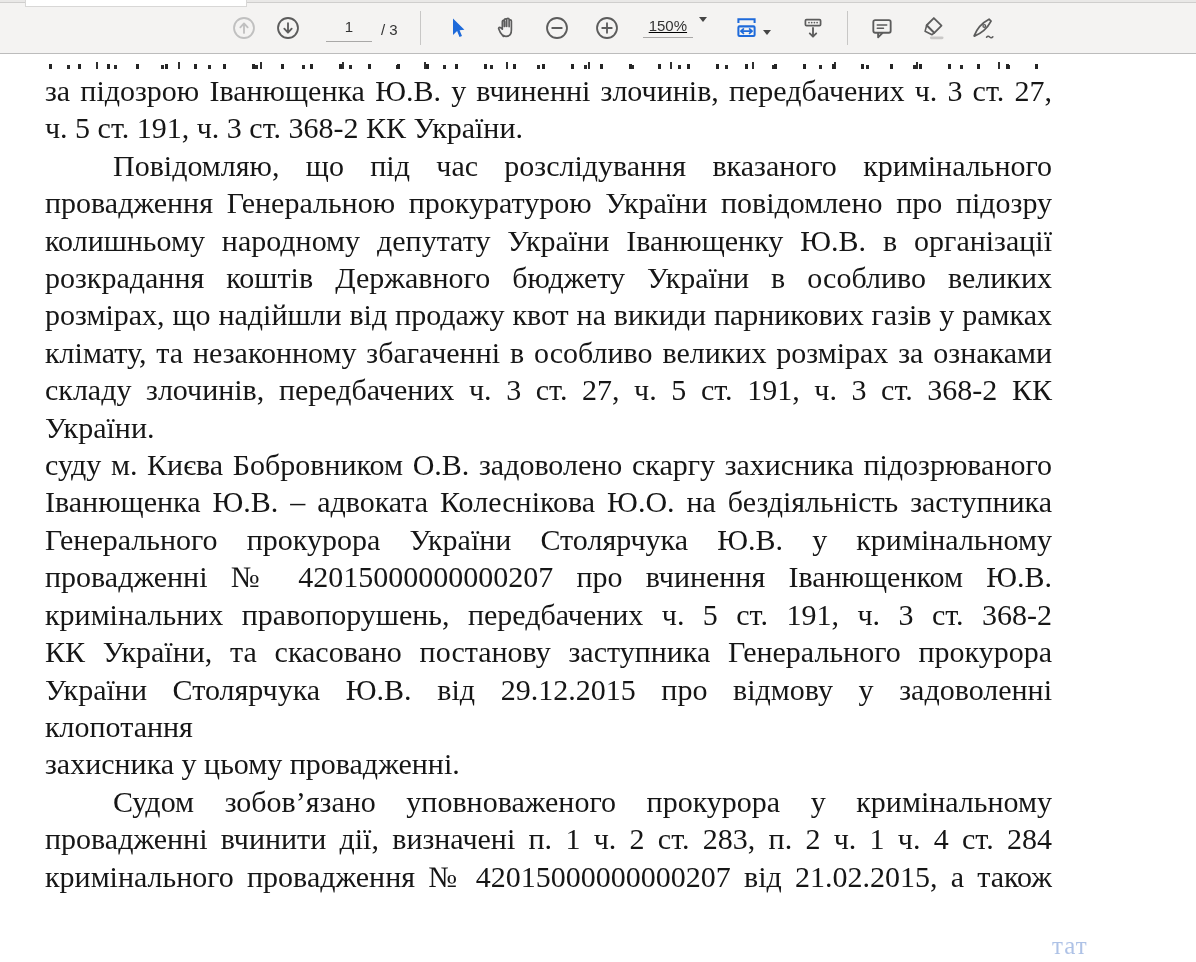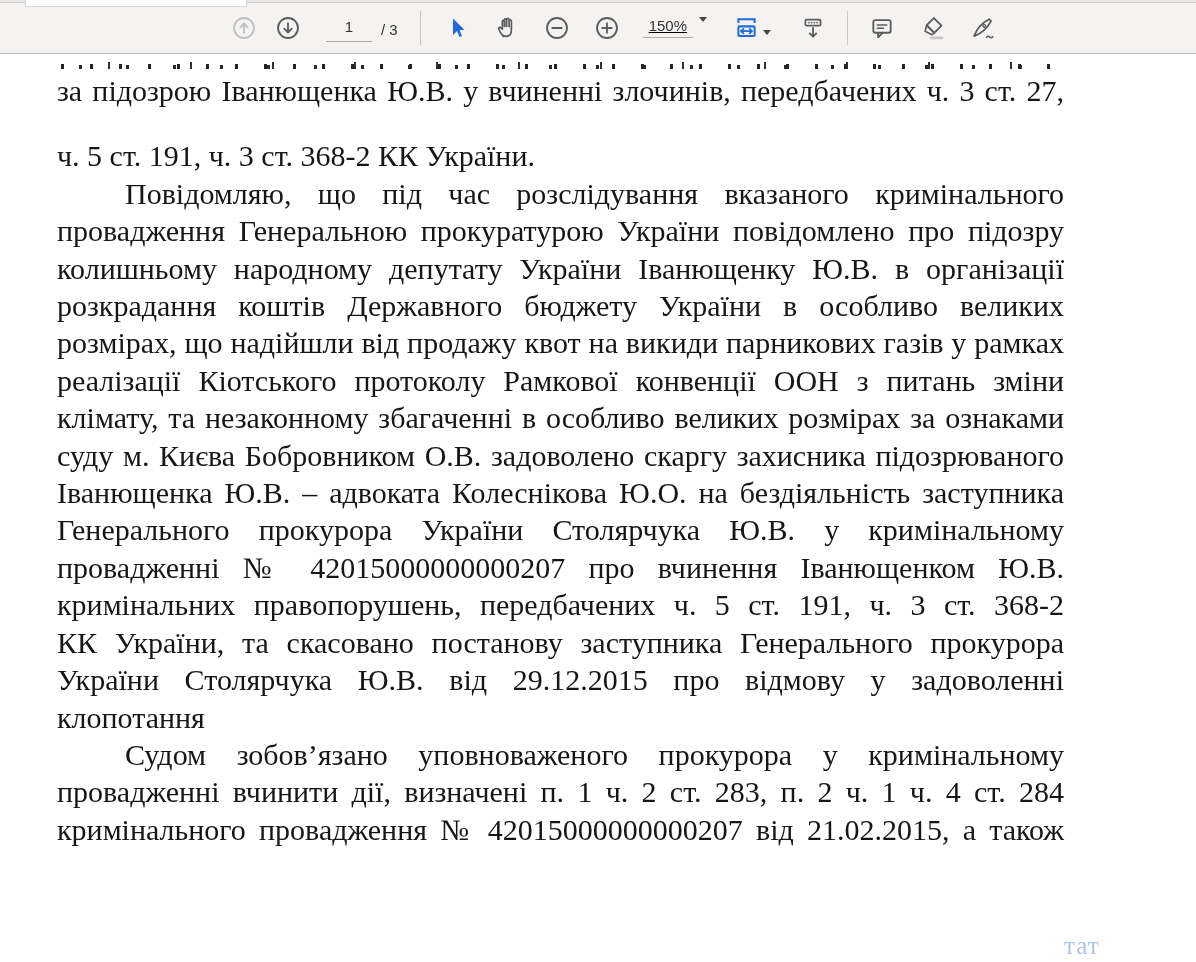--- a/index.html
+++ b/index.html
@@ -20,32 +20,32 @@
   .page-total{font-size:15px;color:#333;margin-left:9px;padding-bottom:4px;}
   .zoom-box{display:flex;align-items:flex-start;flex:0 0 auto;text-decoration:underline;}
   .zoom-value{font-size:15px;color:#333;border-bottom:1px solid #a9a8a7;padding:0 6px 3px 6px;}
   .caret{width:0;height:0;border-left:4.5px solid transparent;border-right:4.5px solid transparent;
     border-top:5px solid #454545;margin-left:6px;}
   .caret.sm{margin-left:3px;margin-top:10px;}
   
   .menu-remnant{position:absolute;left:25px;top:0;width:222px;height:7px;background:#ffffff;
     border:1px solid #d8d7d6;border-top:none;box-sizing:border-box;}
   
-  .viewport{position:absolute;top:54px;left:12px;width:1108px;height:908px;background:#ffffff;overflow:hidden;}
+  .viewport{position:absolute;top:54px;left:0;width:1108px;height:908px;background:#ffffff;overflow:hidden;}
   .page-text{position:relative;padding:0 56px 0 45px;color:#161616;
     font-family:"Liberation Serif","DejaVu Serif",serif;font-size:30px;line-height:37.4px;}
   .clipped-line{height:13px;margin:2px 4px 3px 4px;
     background:
      repeating-linear-gradient(90deg,#242424 0 3px,transparent 3px 29px),
      repeating-linear-gradient(90deg,transparent 0 12px,#2a2a2a 12px 15px,transparent 15px 47px),
      repeating-linear-gradient(90deg,transparent 0 33px,#303030 33px 35px,transparent 35px 82px);
     background-size:100% 5px,100% 4px,100% 7px;
     background-position:0 8px,6px 9px,14px 6px;background-repeat:repeat-x;}
   .line{text-align:justify;text-align-last:justify;white-space:normal;}
-  .line.last{text-align-last:left;margin-top:28px;}
+  .line.last{text-align-last:left;}
   .para.indent .line.first{text-indent:68px;}
   
   .stamp-frag{position:absolute;font-family:"Liberation Serif",serif;color:rgba(108,144,210,0.55);
     pointer-events:none;}
   .stamp-f1{left:1052px;top:878px;font-size:25px;letter-spacing:1px;}
   .stamp-f2{left:1086px;top:904px;font-size:26px;letter-spacing:2px;color:rgba(108,144,210,0.45);}
   .stamp-curve{position:absolute;left:1168px;top:884px;pointer-events:none;}
 </style>
 </head>
 <body>
@@ -169,31 +169,32 @@
   <div class="para">
         <div class="line first">за підозрою Іванющенка Ю.В. у вчиненні злочинів, передбачених ч. 3 ст. 27,</div>
         <div class="line last">ч. 5 ст. 191, ч. 3 ст. 368-2 КК України.</div>
       </div>
       <div class="para indent">
         <div class="line first">Повідомляю, що під час розслідування вказаного кримінального</div>
         <div class="line">провадження Генеральною прокуратурою України повідомлено про підозру</div>
         <div class="line">колишньому народному депутату України Іванющенку Ю.В. в організації</div>
         <div class="line">розкрадання коштів Державного бюджету України в особливо великих</div>
         <div class="line">розмірах, що надійшли від продажу квот на викиди парникових газів у рамках</div>
-        <div class="line">реалізації Кіотського протоколу Рамкової конвенції ООН з питань зміни</div>
         <div class="line">клімату, та незаконному збагаченні в особливо великих розмірах за ознаками</div>
+        <div class="line last">складу злочинів, передбачених ч. 3 ст. 27, ч. 5 ст. 191, ч. 3 ст. 368-2 КК України.</div>
       </div>
       <div class="para indent">
         <div class="line">суду м. Києва Бобровником О.В. задоволено скаргу захисника підозрюваного</div>
         <div class="line">Іванющенка Ю.В. – адвоката Колеснікова Ю.О. на бездіяльність заступника</div>
         <div class="line">Генерального прокурора України Столярчука Ю.В. у кримінальному</div>
         <div class="line">провадженні № 42015000000000207 про вчинення Іванющенком Ю.В.</div>
         <div class="line">кримінальних правопорушень, передбачених ч. 5 ст. 191, ч. 3 ст. 368-2</div>
         <div class="line">КК України, та скасовано постанову заступника Генерального прокурора</div>
         <div class="line">України Столярчука Ю.В. від 29.12.2015 про відмову у задоволенні клопотання</div>
+        <div class="line last">захисника у цьому провадженні.</div>
       </div>
       <div class="para indent">
         <div class="line first">Судом зобов’язано уповноваженого прокурора у кримінальному</div>
         <div class="line">провадженні вчинити дії, визначені п. 1 ч. 2 ст. 283, п. 2 ч. 1 ч. 4 ст. 284</div>
         <div class="line">кримінального провадження № 42015000000000207 від 21.02.2015, а також</div>
       </div>
     </div>
 
   <span class="stamp-frag stamp-f1">тат</span>
   <span class="stamp-frag stamp-f2">и укр</span>

